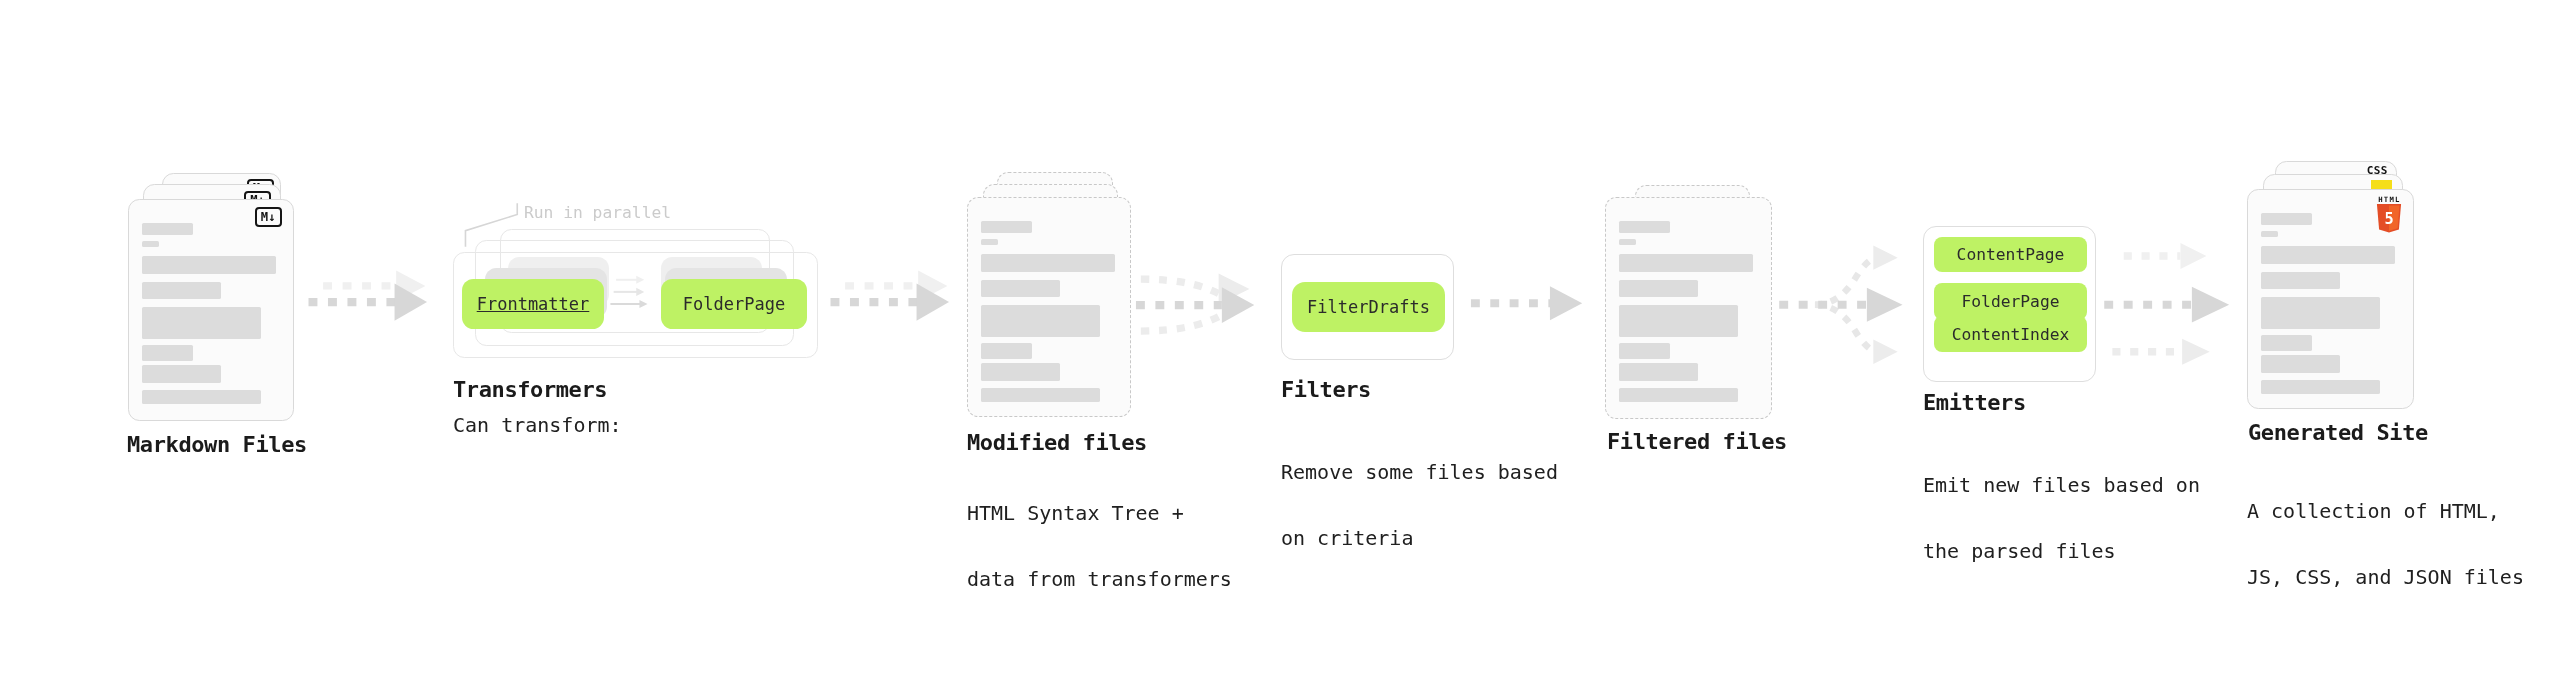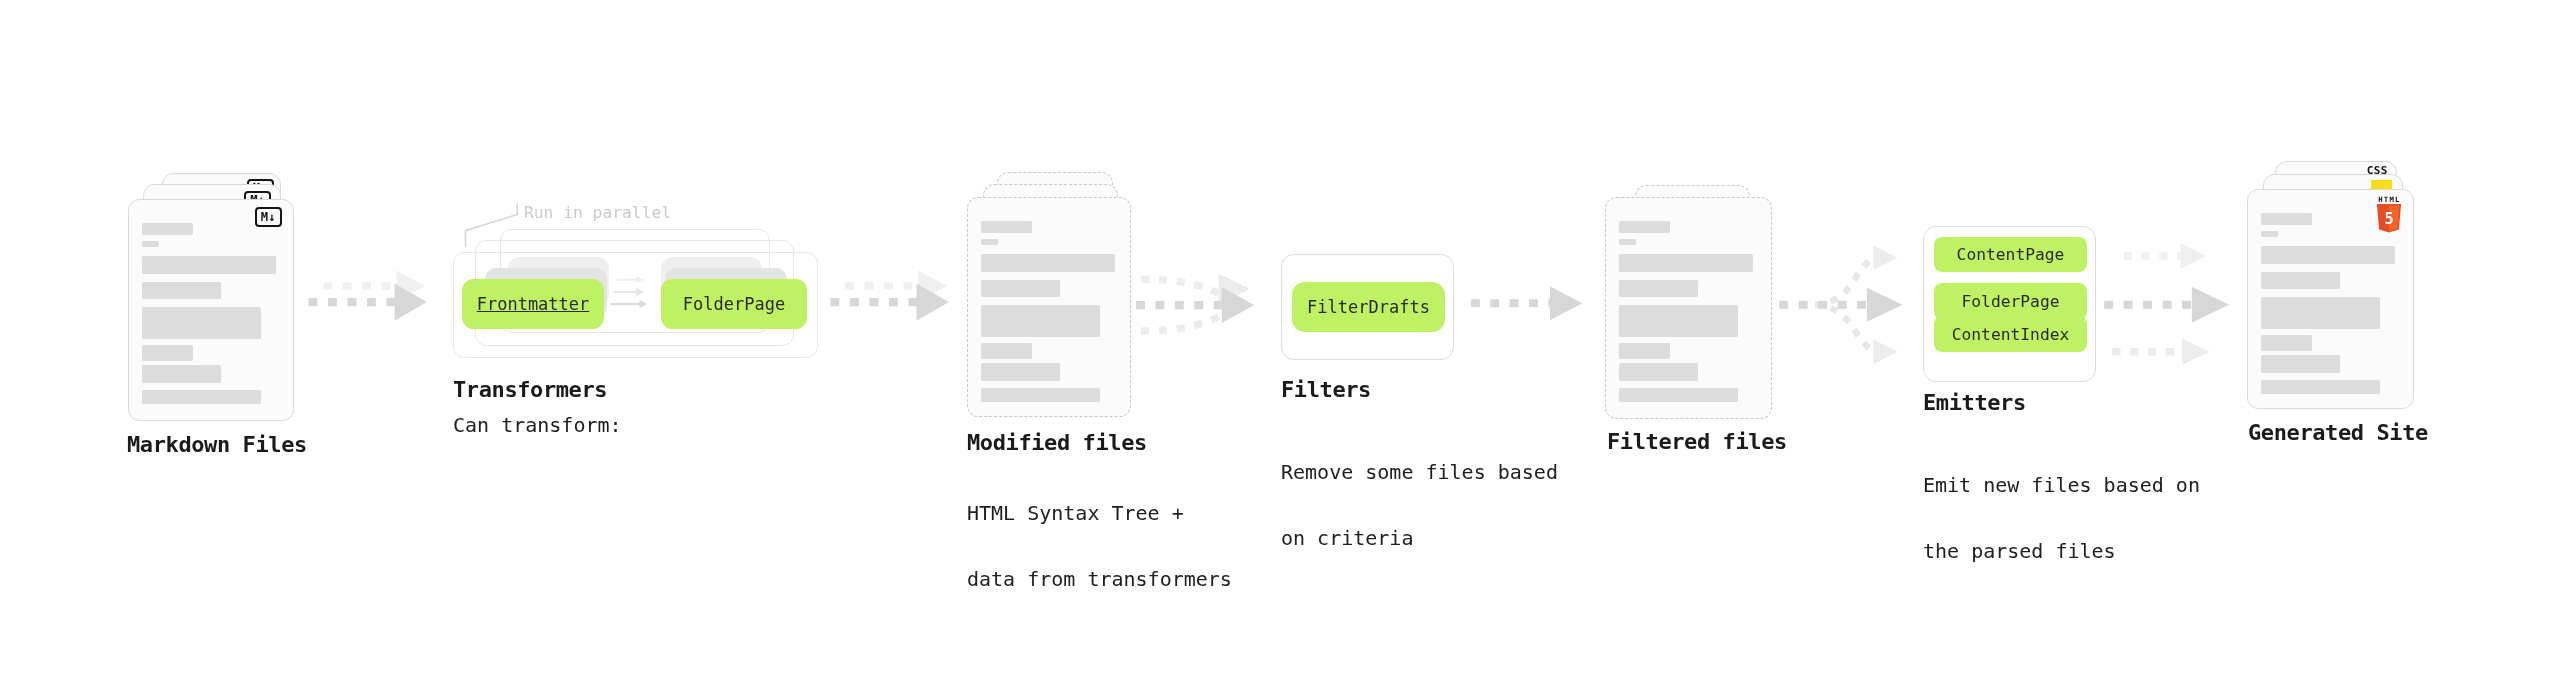--- a/index.html
+++ b/index.html
@@ -272,15 +272,19 @@
         <div class="dl dl2"></div>
         <div class="dl dl3"></div>
         <div class="dl dl4"></div>
         <div class="dl dl5"></div>
         <div class="dl dl6"></div>
         <div class="dl dl7"></div>
         <div class="dl dl8"></div>
       </div>
   </div>
   <div class="stage-title" id="t-generated">Generated Site</div>
+  <div class="body-text" id="d-generated">
+    <div>A collection of HTML,</div>
+    <div>JS, CSS, and JSON files</div>
+  </div>
 
 </div>
 
 
 </body></html>

